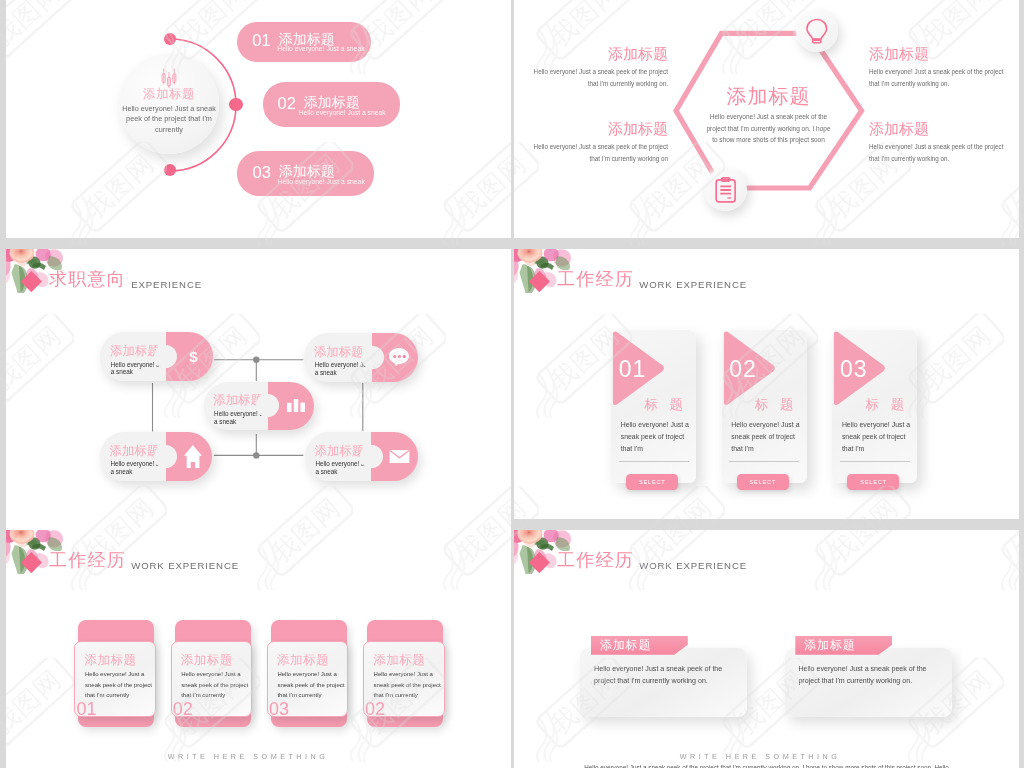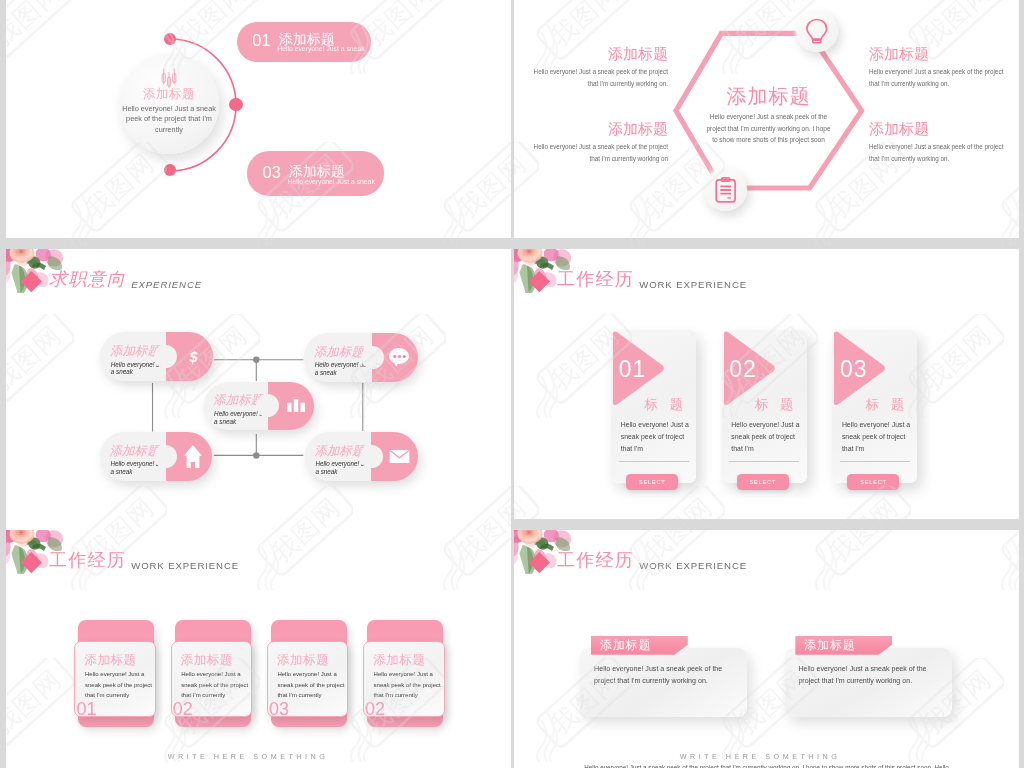--- a/index.html
+++ b/index.html
@@ -1,42 +1,42 @@
 <!DOCTYPE html>
 <html><head>
 <meta charset="utf-8">
 <style>
   html,body{margin:0;padding:0;}
   body{width:1024px;height:768px;background:#d9d9d9;font-family:"Liberation Sans",sans-serif;overflow:hidden;}
   .sheet{position:absolute;left:0;top:0;width:1024px;height:768px;background:#d9d9d9;}
   .slide{position:absolute;background:#fff;overflow:hidden;}
   .s1{left:6px;top:0px;width:505px;height:238px;}
   .s2{left:514px;top:0px;width:505px;height:238px;}
-  .s3{left:6px;top:249px;width:505px;height:334px;font-style:italic;}
+  .s3{left:6px;top:249px;width:505px;height:334px;}
   .s4{left:514px;top:249px;width:505px;height:270px;}
   .s5{left:6px;top:530px;width:505px;height:238px;}
   .s6{left:514px;top:530px;width:505px;height:238px;}
 
   
   .s1-arc{position:absolute;left:79px;top:19.5px;}
   .s1-dot{position:absolute;border-radius:50%;background:#f4698c;}
   .s1-dot.d1{left:158px;top:32.6px;width:12px;height:12px;}
   .s1-dot.d2{left:223.2px;top:97.7px;width:13.5px;height:13.5px;}
   .s1-dot.d3{left:158px;top:164px;width:12px;height:12px;}
   .s1-circle{position:absolute;left:113px;top:54px;width:100px;height:100px;border-radius:50%;
     background:radial-gradient(circle at 36% 30%, #fdfdfd 0%, #f5f5f5 60%, #ececec 100%);
     box-shadow:4px 6px 14px rgba(0,0,0,.13), -2px -2px 6px rgba(255,255,255,.9);
     display:flex;flex-direction:column;align-items:center;}
   .s1-eq{position:absolute;left:50%;top:14px;width:14.5px;height:18.6px;transform:translateX(-50%);overflow:visible;}
   .s1-c-title{position:absolute;top:32px;left:0;width:100%;text-align:center;color:#fba9bb;font-size:12.5px;letter-spacing:.5px;}
   .s1-c-body{position:absolute;top:50px;left:1px;width:98px;text-align:center;color:#6b6b6b;font-size:7.3px;line-height:10.4px;}
   .s1-pill{position:absolute;background:#f5a3b6;border-radius:22px;color:#fff;}
   .s1-pill.p1{left:230.8px;top:21.8px;width:134px;height:40.5px;}
   .s1-pill.p2{left:257.3px;top:82.3px;width:136.5px;height:44.4px;}
-  .s1-pill.p3{left:241px;top:150.5px;width:137px;height:45.3px;}
+  .s1-pill.p3{left:231px;top:150.5px;width:137px;height:45.3px;}
   .s1-pill-row{position:absolute;white-space:nowrap;}
   .s1-pill.p1 .s1-pill-row{left:15.5px;top:8.3px;}
   .s1-pill.p2 .s1-pill-row{left:14.2px;top:10.8px;}
   .s1-pill.p3 .s1-pill-row{left:15.5px;top:11.8px;}
   .s1-num{font-size:16.5px;font-weight:300;vertical-align:-1.5px;}
   .s1-ptitle{font-size:14px;margin-left:8px;letter-spacing:0px;}
   .s1-pbody{position:absolute;white-space:nowrap;font-size:6.8px;opacity:.9;}
   .s1-pill.p1 .s1-pbody{left:40.5px;top:23.5px;}
   .s1-pill.p2 .s1-pbody{left:35.2px;top:26.5px;}
   .s1-pill.p3 .s1-pbody{left:40.5px;top:27.5px;}
@@ -218,20 +218,24 @@
           <rect x="42.5" y="22" width="12" height="34" rx="4.5"></rect>
         </g>
       </svg>
       <div class="s1-c-title">添加标题</div>
       <div class="s1-c-body">Hello everyone! Just a sneak peek of the project that I'm currently</div>
     </div>
     <div class="s1-pill p1">
       <div class="s1-pill-row"><span class="s1-num">01</span><span class="s1-ptitle">添加标题</span></div>
       <div class="s1-pbody">Hello everyone! Just a sneak</div>
     </div>
+    <div class="s1-pill p2">
+      <div class="s1-pill-row"><span class="s1-num">02</span><span class="s1-ptitle">添加标题</span></div>
+      <div class="s1-pbody">Hello everyone! Just a sneak</div>
+    </div>
     <div class="s1-pill p3">
       <div class="s1-pill-row"><span class="s1-num">03</span><span class="s1-ptitle">添加标题</span></div>
       <div class="s1-pbody">Hello everyone! Just a sneak</div>
     </div>
   </div>
   <div class="slide s2">
     <svg class="s2-hex" viewBox="0 0 192 162">
       <path d="M 48.4 3.4 L 136.6 3.4 L 188.6 80.7 L 136.6 158 L 48.4 158 L 3 80.7 Z" fill="none" stroke="#f5a0b4" stroke-width="5.2" stroke-linejoin="miter"></path>
     </svg>
     <div class="s2-center">

